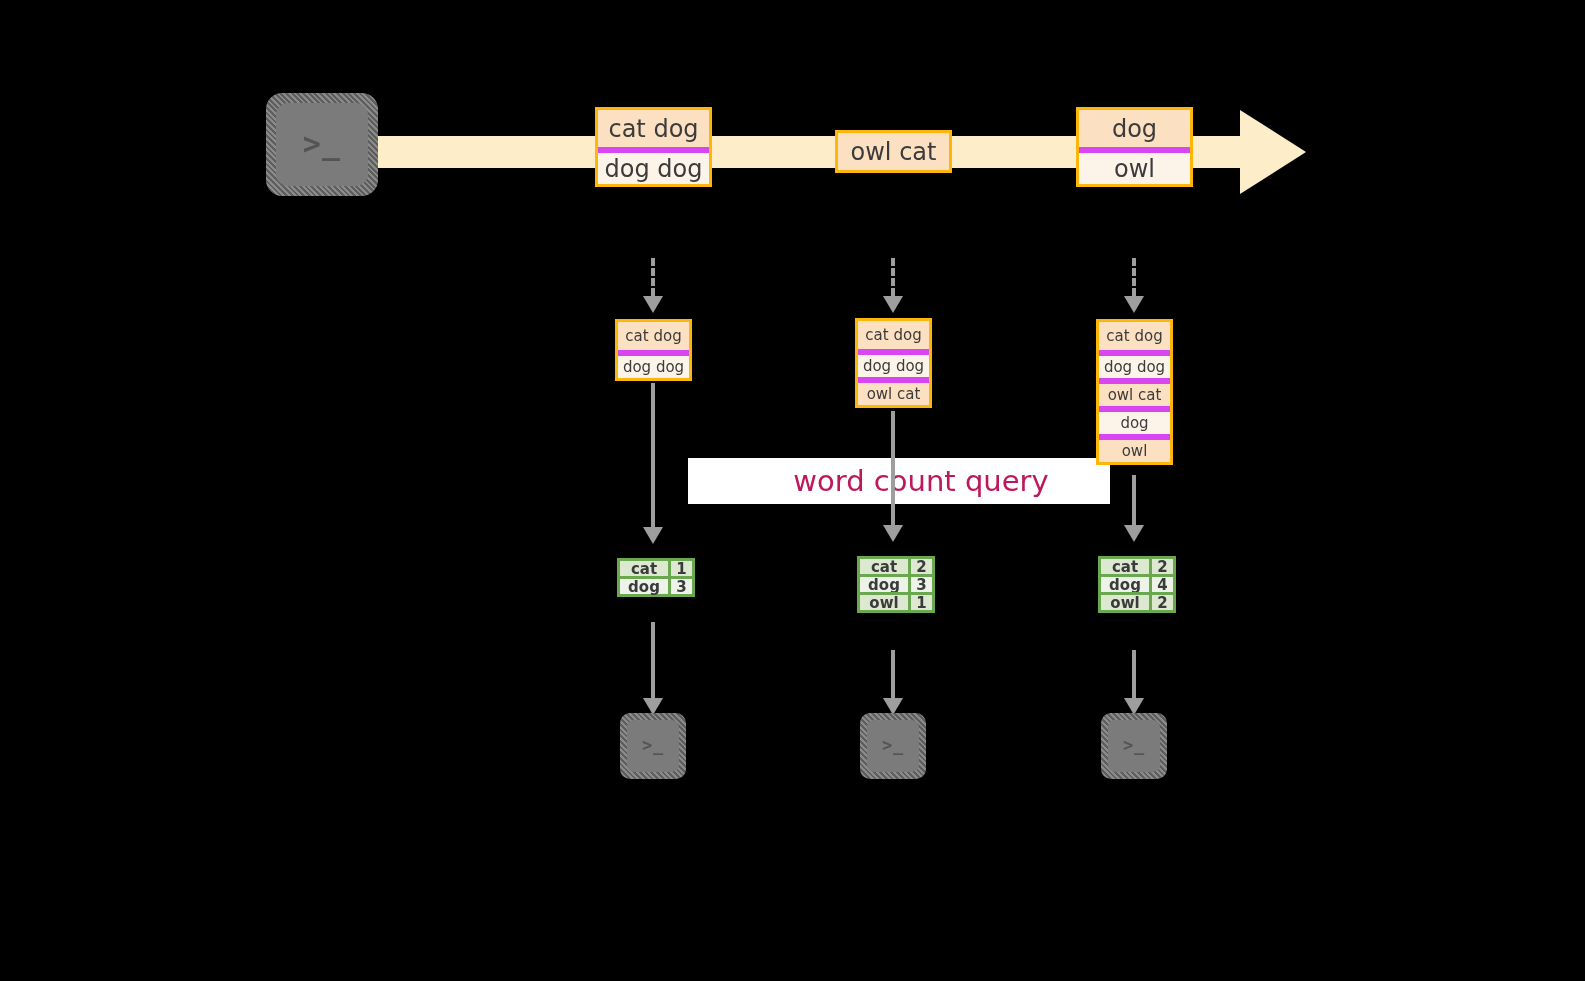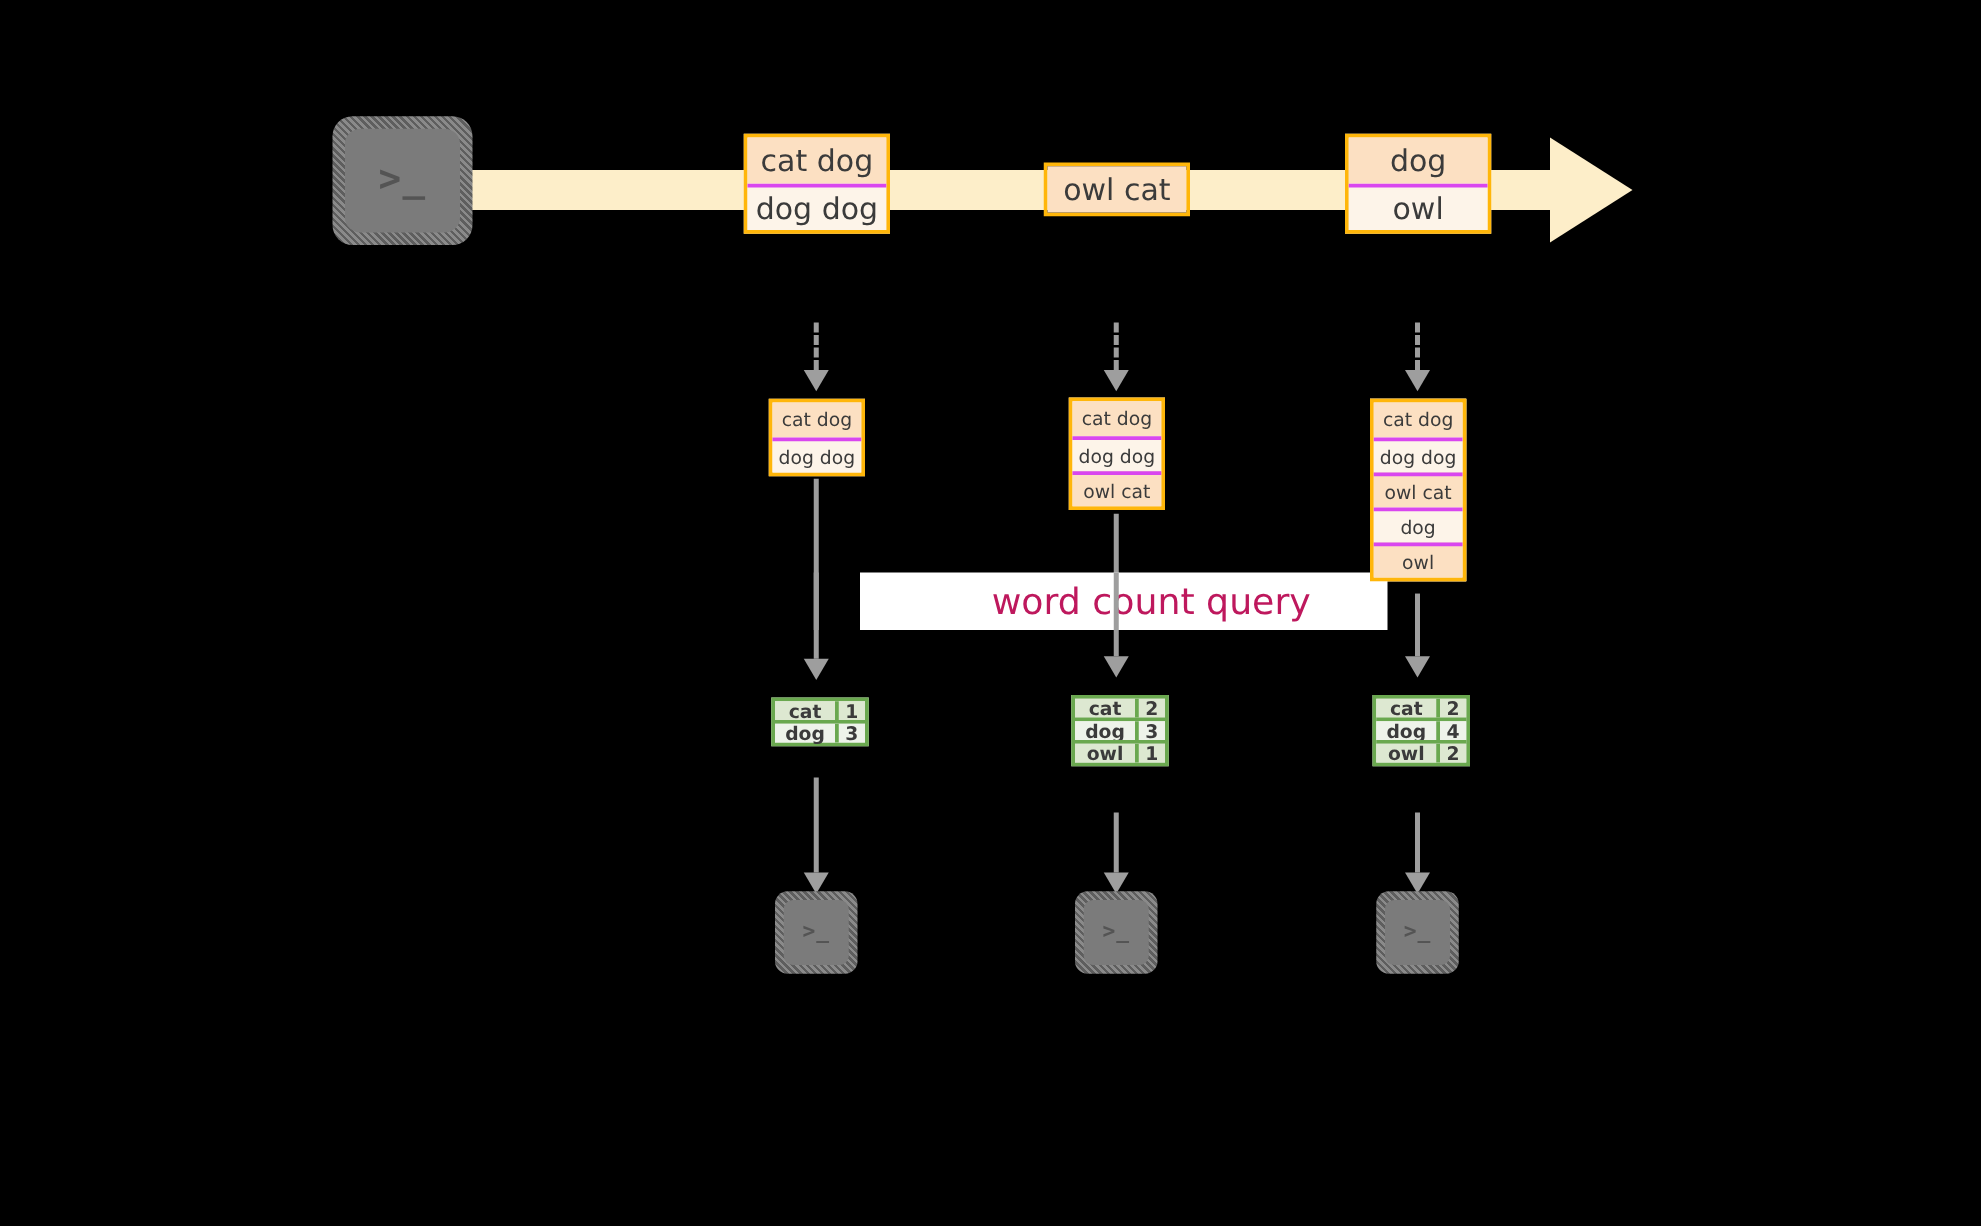--- a/index.html
+++ b/index.html
@@ -84,21 +84,21 @@
   .evbox .row {
     box-sizing: border-box;
     display: flex;
     align-items: center;
     justify-content: center;
     color: #3b3b3b;
     white-space: nowrap;
   }
   .evbox .row.dark { background: #fce0c2; }
   .evbox .row.light { background: #fdf4e9; }
-  .evbox .row + .row { border-top: 3px solid #d946ef; }
+  .evbox .row + .row { border-top: 6px solid #d946ef; }
 
   
   .evbox.top { width: 117px; }
   .evbox.top .row { height: 37px; font-size: 24px; }
   .evbox.top.single .row { height: 37px; }
 
   
   .evbox.state { width: 77px; }
   .evbox.state .row { height: 28px; font-size: 15px; }
 

